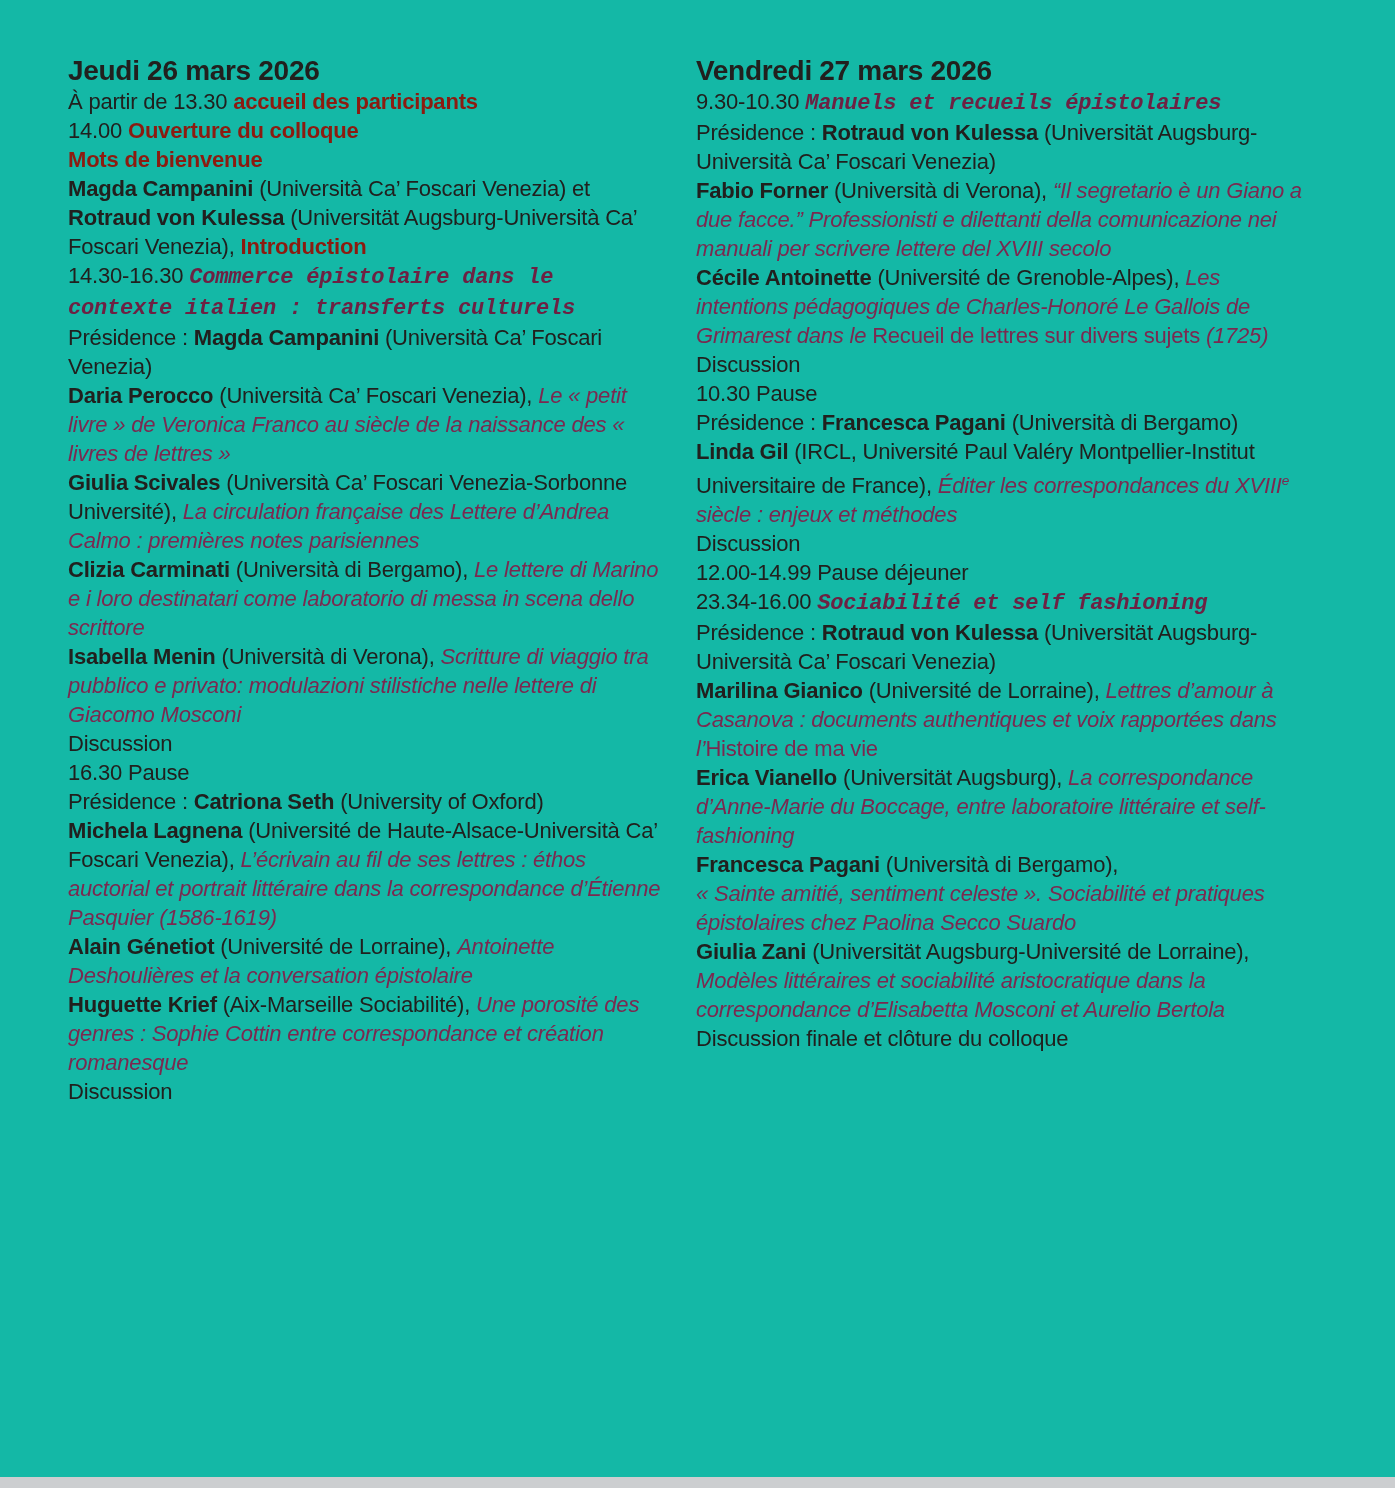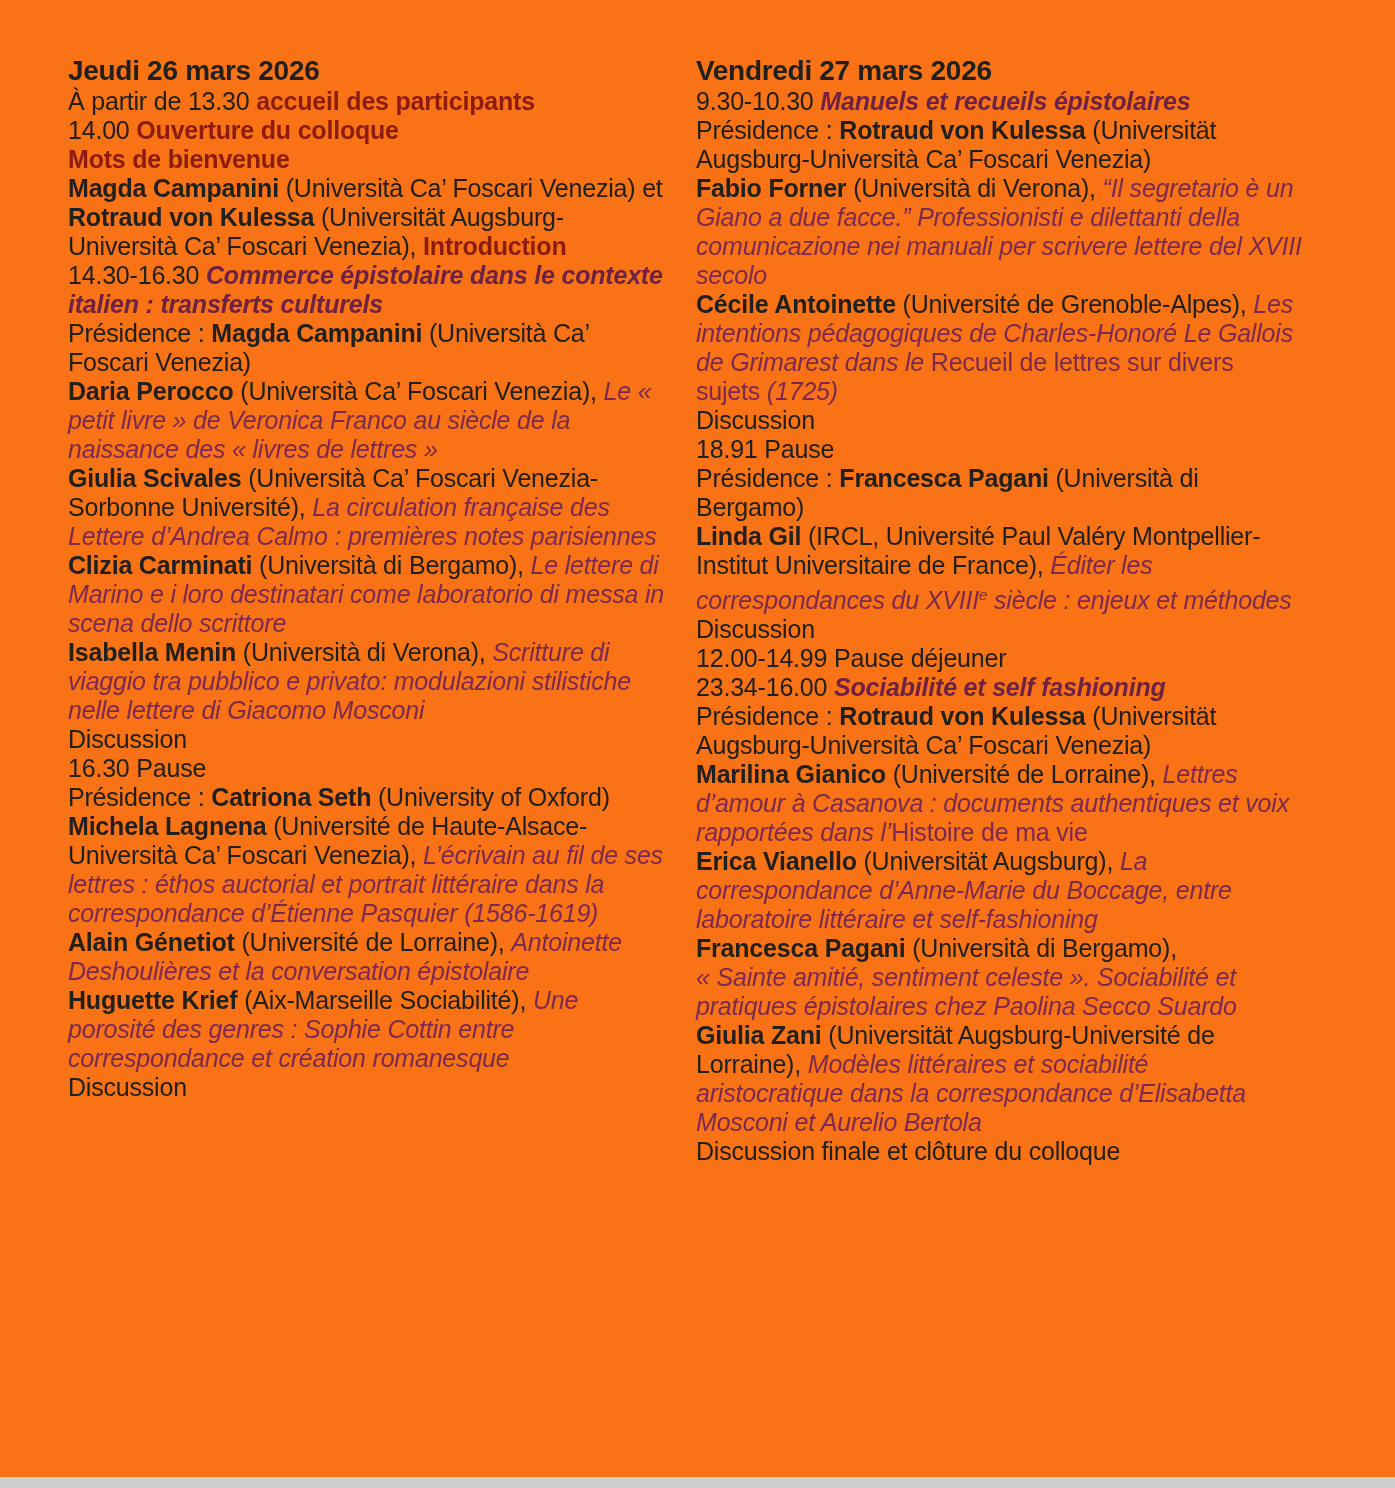--- a/index.html
+++ b/index.html
@@ -10,54 +10,54 @@
     width: 1395px;
     height: 1488px;
     background: #f0ecde;
     font-family: "Liberation Sans", "DejaVu Sans", sans-serif;
     overflow: hidden;
   }
   .page {
     position: relative;
     width: 1395px;
     height: 1488px;
-    background: #f97316;
+    background: #14b8a6;
     overflow: hidden;
   }
   .col {
     position: absolute;
     top: 54px;
     width: 600px;
   }
   .col-left  { left: 68px;  }
   .col-right { left: 696px; width: 606px; }
 
   p.block {
     margin: 0;
-    font-size: 25px;
+    font-size: 22px;
     line-height: 29px;
     letter-spacing: -0.2px;
     color: #21201e;
   }
   p.block.heading {
     font-size: 28px;
     line-height: 33px;
     letter-spacing: -0.3px;
     font-weight: 700;
   }
   .gap-none    { margin-top: 0; }
   .gap-para    { margin-top: 9px; }
   .gap-section { margin-top: 25px; }
   .gap-big     { margin-top: 38px; }
 
   .seg-heading   { font-weight: 700; color: #21201e; }
   .seg-plain     { color: #21201e; }
   .seg-bold      { font-weight: 700; color: #21201e; }
   .seg-redbold   { font-weight: 700; color: #8c1b10; }
-  .seg-session   { font-weight: 700; font-style: italic; color: #6d2143; }
+  .seg-session   { font-weight: 700; font-style: italic; color: #6d2143; font-family: Liberation Mono, monospace; }
   .seg-italic    { font-style: italic; color: #7b2950; }
   .seg-plumroman { font-style: normal; color: #7b2950; }
   .seg-supitalic { font-style: italic; color: #7b2950; vertical-align: super; font-size: 0.62em; }
 
   .bottom-bar {
     position: absolute;
     left: 0;
     bottom: 0;
     width: 100%;
     height: 11px;
@@ -88,21 +88,21 @@
       <p class="block gap-para"><span class="seg-bold">Huguette Krief</span><span class="seg-plain"> (Aix-Marseille Sociabilité), </span><span class="seg-italic">Une porosité des genres : Sophie Cottin entre correspondance et création romanesque</span></p>
       <p class="block gap-para"><span class="seg-plain">Discussion</span></p>
     </div>
   <div class="col col-right">
       <p class="block gap-none heading"><span class="seg-heading">Vendredi 27 mars 2026</span></p>
       <p class="block gap-none"><span class="seg-plain">9.30-10.30 </span><span class="seg-session">Manuels et recueils épistolaires</span></p>
       <p class="block gap-none"><span class="seg-plain">Présidence : </span><span class="seg-bold">Rotraud von Kulessa</span><span class="seg-plain"> (Universität Augsburg-Università Ca’ Foscari Venezia)</span></p>
       <p class="block gap-para"><span class="seg-bold">Fabio Forner</span><span class="seg-plain"> (Università di Verona), </span><span class="seg-italic">“Il segretario è un Giano a due facce.” Professionisti e dilettanti della comunicazione nei manuali per scrivere lettere del XVIII secolo</span></p>
       <p class="block gap-para"><span class="seg-bold">Cécile Antoinette</span><span class="seg-plain"> (Université de Grenoble-Alpes), </span><span class="seg-italic">Les intentions pédagogiques de Charles-Honoré Le Gallois de Grimarest dans le </span><span class="seg-plumroman">Recueil de lettres sur divers sujets</span><span class="seg-plain"> </span><span class="seg-italic">(1725)</span></p>
       <p class="block gap-para"><span class="seg-plain">Discussion</span></p>
-      <p class="block gap-section"><span class="seg-plain">18.91 Pause</span></p>
+      <p class="block gap-section"><span class="seg-plain">10.30 Pause</span></p>
       <p class="block gap-none"><span class="seg-plain">Présidence : </span><span class="seg-bold">Francesca Pagani</span><span class="seg-plain"> (Università di Bergamo)</span></p>
       <p class="block gap-para"><span class="seg-bold">Linda Gil</span><span class="seg-plain"> (IRCL, Université Paul Valéry Montpellier-Institut Universitaire de France), </span><span class="seg-italic">Éditer les correspondances du XVIII</span><span class="seg-supitalic">e</span><span class="seg-italic"> siècle : enjeux et méthodes</span></p>
       <p class="block gap-para"><span class="seg-plain">Discussion</span></p>
       <p class="block gap-section"><span class="seg-plain">12.00-14.99 Pause déjeuner</span></p>
       <p class="block gap-section"><span class="seg-plain">23.34-16.00 </span><span class="seg-session">Sociabilité et self fashioning</span></p>
       <p class="block gap-none"><span class="seg-plain">Présidence : </span><span class="seg-bold">Rotraud von Kulessa</span><span class="seg-plain"> (Universität Augsburg-Università Ca’ Foscari Venezia)</span></p>
       <p class="block gap-para"><span class="seg-bold">Marilina Gianico</span><span class="seg-plain"> (Université de Lorraine), </span><span class="seg-italic">Lettres d’amour à Casanova : documents authentiques et voix rapportées dans l’</span><span class="seg-plumroman">Histoire de ma vie</span></p>
       <p class="block gap-para"><span class="seg-bold">Erica Vianello</span><span class="seg-plain"> (Universität Augsburg), </span><span class="seg-italic">La correspondance d’Anne-Marie du Boccage, entre laboratoire littéraire et self-fashioning</span></p>
       <p class="block gap-para"><span class="seg-bold">Francesca Pagani</span><span class="seg-plain"> (Università di Bergamo),</span><br><span class="seg-italic">« Sainte amitié, sentiment celeste ». Sociabilité et pratiques épistolaires chez Paolina Secco Suardo</span></p>
       <p class="block gap-para"><span class="seg-bold">Giulia Zani</span><span class="seg-plain"> (Universität Augsburg-Université de Lorraine), </span><span class="seg-italic">Modèles littéraires et sociabilité aristocratique dans la correspondance d’Elisabetta Mosconi et Aurelio Bertola</span></p>

